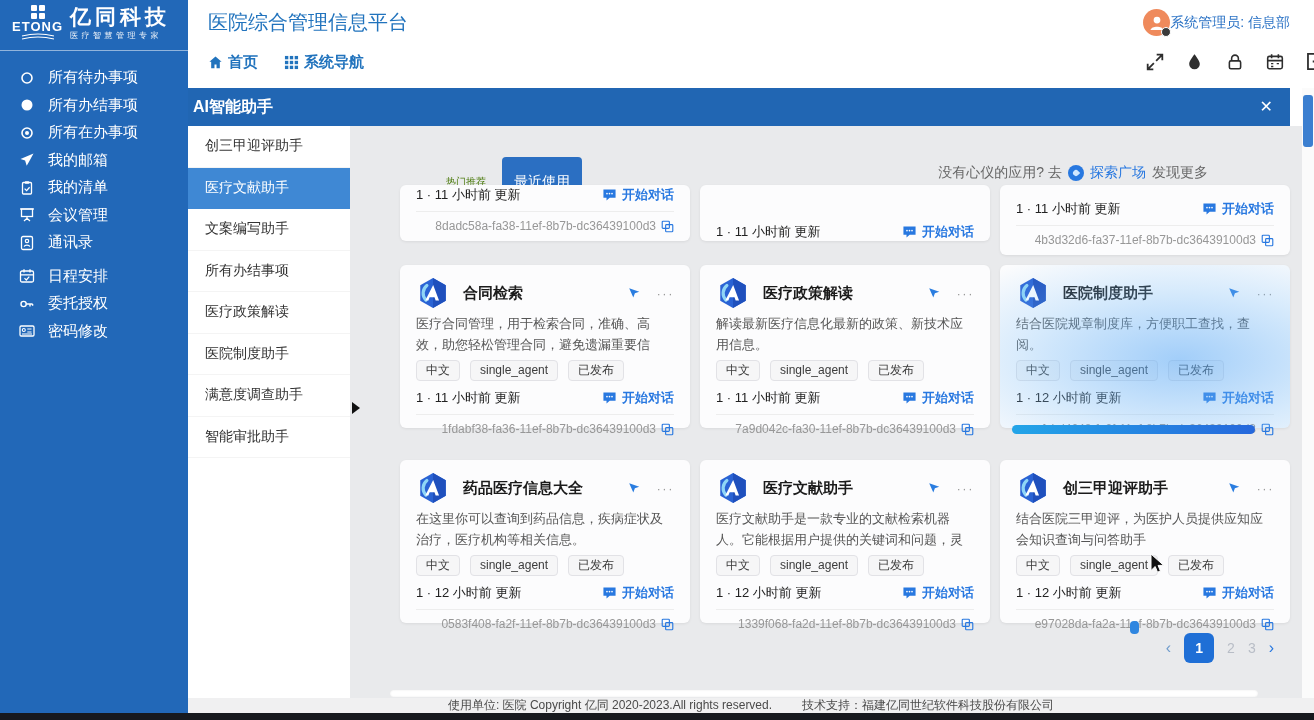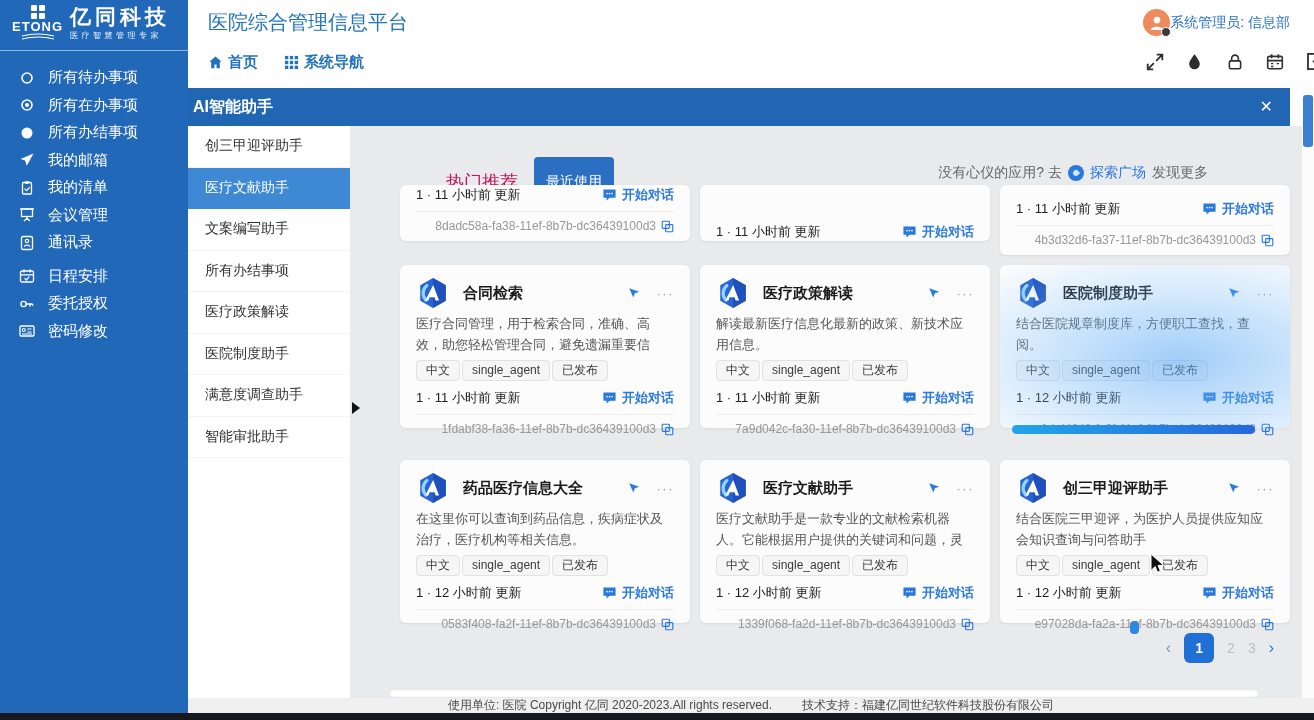--- a/index.html
+++ b/index.html
@@ -36,42 +36,42 @@
   .phead{position:absolute;left:176px;top:88px;width:1114px;height:38px;background:#2166b3;color:#fff;display:flex;align-items:center;padding:0 17px;box-sizing:border-box;z-index:2}
   .phead .t{font-size:16px;font-weight:bold}
   .pclose{margin-left:auto;font-size:16px;cursor:pointer;line-height:1}
   .plist{position:absolute;left:188px;top:126px;width:162px;height:574px;background:#fff;z-index:2}
   .pli{height:40.5px;display:flex;align-items:center;padding-left:17px;font-size:14px;color:#333;border-bottom:1px solid #f4f4f4;cursor:pointer}
   .pli.sel{background:#3f88d4;color:#fff;border-bottom-color:#3f88d4}
   .collapse{position:absolute;left:352px;top:402px;width:0;height:0;border-top:6px solid transparent;border-bottom:6px solid transparent;border-left:8px solid #111;z-index:4}
 
   .pcontent{position:absolute;left:350px;top:126px;width:952px;height:574px;background:#e9eaec;z-index:2}
   .tabs{position:absolute;left:96px;top:31px;display:flex;align-items:center;gap:16px}
-  .tab-hot{font-size:18px;color:#be185d;cursor:pointer}
+  .tab-hot{font-size:10px;color:#4d7c0f;cursor:pointer}
   .tab-recent{font-size:14px;color:#fff;background:#2b6fc2;border-radius:4px;padding:16px 12px;cursor:pointer}
   .explore{position:absolute;right:94px;top:38px;display:flex;align-items:center;gap:6px;font-size:14px;color:#666;white-space:nowrap}
   .explore .lnk{color:#2878e0;cursor:pointer}
   .exdot{width:16px;height:16px;border-radius:50%;background:#2878e0;display:flex;align-items:center;justify-content:center}
   .exdot::after{content:"";width:6px;height:6px;background:#cfe6ff;border-radius:50% 0 50% 50%;transform:rotate(45deg)}
 
   
   .pcard,.card{position:absolute;width:290px;background:#fcfcfd;border-radius:6px;box-shadow:0 1px 3px rgba(0,0,0,.07);box-sizing:border-box}
   .pcard{display:flex;flex-direction:column;justify-content:flex-end;overflow:hidden;padding:0 16px}
   .c1{left:50px}.c2{left:350px}.c3{left:650px}
   .row1{top:59px;height:56px}.row1.tall{height:70px}
   .card{top:139px;height:163px;padding:10px 16px 0}
   .rowB{top:334px}
   .chead{display:flex;align-items:center;height:36px}
   .clogo{width:34px;height:34px;margin-right:13px}
   .ctitle{font-size:15px;font-weight:bold;color:#1b1b1b}
   .csp{flex:1}
   .cptr{width:14px;height:14px;color:#2a7de0}
   .cdots{color:#9a9a9a;font-size:13px;letter-spacing:1.5px;margin-left:16px;cursor:pointer}
   .cdesc{margin-top:3px;font-size:13px;color:#555;line-height:1.58;height:41px;overflow:hidden}
-  .ctags{display:flex;gap:2px;margin-top:5px}
+  .ctags{display:flex;gap:10px;margin-top:5px}
   .tag{background:#f6f6f7;border:1px solid #e2e2e6;border-radius:4px;font-size:12px;color:#3b3b3b;padding:2px 9px;line-height:15px}
   .cmeta{display:flex;align-items:center;margin-top:8px;font-size:13px;color:#222}
   .cchat{margin-left:auto;display:flex;align-items:center;gap:5px;color:#2878e0;font-weight:bold;font-size:13px;cursor:pointer}
   .cchat .ico{width:15px;height:14px;color:#2878e0}
   .cuuid{display:flex;justify-content:flex-end;align-items:center;gap:5px;font-size:12px;color:#979797;border-top:1px solid #ededed;margin-top:7px;padding:7px 0 8px}
   .cuuid .ico{width:13px;height:13px;color:#2878e0;cursor:pointer}
   .pcard .cmeta{margin-top:0;padding-top:2px}
   .card.hl::after{content:"";position:absolute;inset:0;border-radius:6px;pointer-events:none;
     background:radial-gradient(120% 95% at 62% 58%, rgba(88,168,246,.55) 0%, rgba(120,190,250,.28) 45%, rgba(233,234,236,0) 78%)}
   .hlbar{position:absolute;left:662px;top:299px;width:243px;height:9px;border-radius:6px;background:linear-gradient(90deg,#23a5e8,#2668dc);z-index:3}
@@ -237,32 +237,32 @@
           <span class="ico sic">
             <svg width="16" height="16">
               <use href="#s-circle-o"></use>
             </svg>
           </span>
           <span>所有待办事项</span>
         </div>
       <div class="mi">
           <span class="ico sic">
             <svg width="16" height="16">
+              <use href="#s-circle-f"></use>
+            </svg>
+          </span>
+          <span>所有办结事项</span>
+        </div>
+      <div class="mi">
+          <span class="ico sic">
+            <svg width="16" height="16">
               <use href="#s-circle-d"></use>
             </svg>
           </span>
           <span>所有在办事项</span>
-        </div>
-      <div class="mi">
-          <span class="ico sic">
-            <svg width="16" height="16">
-              <use href="#s-circle-f"></use>
-            </svg>
-          </span>
-          <span>所有办结事项</span>
         </div>
       <div class="mi">
           <span class="ico sic">
             <svg width="16" height="16">
               <use href="#s-send"></use>
             </svg>
           </span>
           <span>我的邮箱</span>
         </div>
       <div class="mi">

